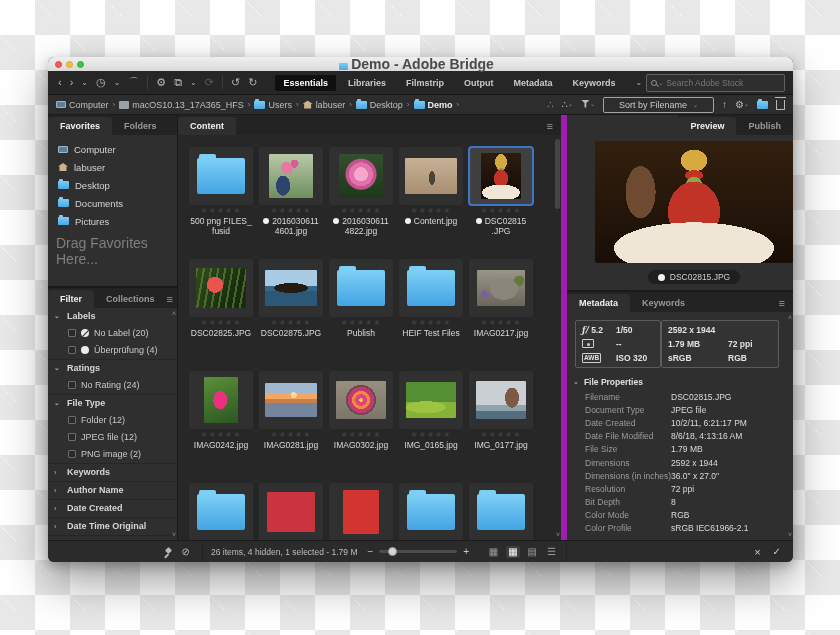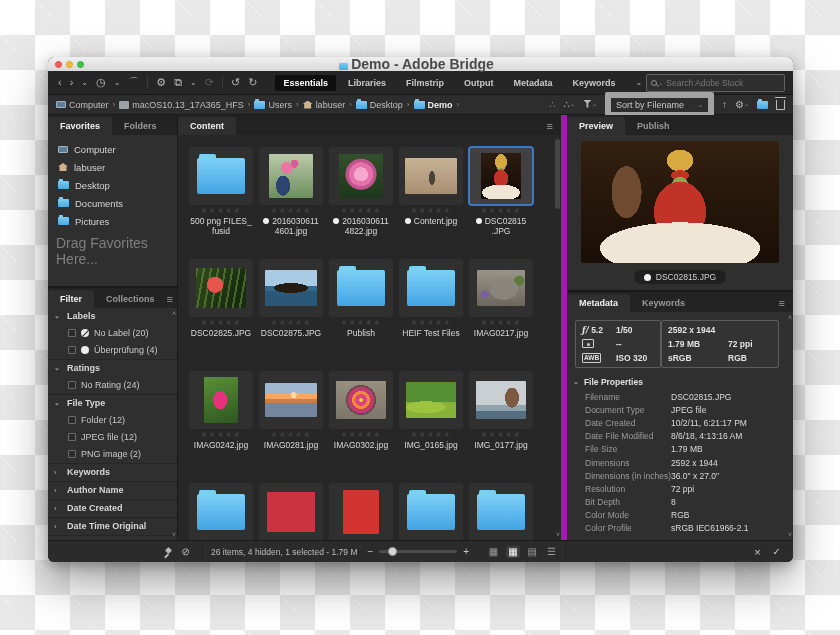--- a/index.html
+++ b/index.html
@@ -51,21 +51,21 @@
   .ci { display:inline-block; flex:0 0 auto; }
   .ci-computer { width:10px; height:7px; border:1px solid #9fb6c9; background:#5f7f99; border-radius:1px; }
   .ci-drive { width:10px; height:8px; background:#9aa2a8; border-radius:1px; }
   .ci-folder { width:11px; height:8px; background:linear-gradient(#7ecbf2,#49a8e4); border-radius:1px; position:relative; }
   .ci-folder::before { content:""; position:absolute; top:-2px; left:1px; width:4px; height:2px; background:#7ecbf2; border-radius:1px 1px 0 0; }
   .ci-home { width:10px; height:8px; background:#cdb18b; clip-path:polygon(50% 0,100% 45%,85% 45%,85% 100%,15% 100%,15% 45%,0 45%); }
   .path-right { margin-left:auto; display:flex; align-items:center; gap:8px; color:#b9b9b9; }
   .pr-ico { font-size:10px; line-height:1; }
   .pr-ico .chev { font-size:6px; vertical-align:2px; color:#9a9a9a; }
   .funnel { width:9px; height:8px; background:#b9b9b9; clip-path:polygon(0 0,100% 0,60% 45%,60% 100%,40% 100%,40% 45%); display:inline-block; }
-  .sortsel { display:flex; align-items:center; gap:14px; background:#2d2d2d; border:6px solid #a3a3a3; border-radius:2px; padding:2px 5px; font-size:9px; color:#c9c9c9; }
+  .sortsel { display:flex; align-items:center; gap:6px; background:#2d2d2d; border:1px solid #a3a3a3; border-radius:2px; padding:2px 15px; font-size:9px; color:#c9c9c9; }
   .sortsel .chev { font-size:6px; color:#9a9a9a; }
   .trash { width:9px; height:10px; border:1px solid #b9b9b9; border-top:none; border-radius:0 0 1px 1px; position:relative; display:inline-block; }
   .trash::before { content:""; position:absolute; top:-3px; left:-2px; width:11px; height:1.5px; background:#b9b9b9; }
   
   .main { flex:1 1 auto; display:flex; min-height:0; background:#1d1d1d; }
   .col-left { width:130px; flex:0 0 auto; display:flex; flex-direction:column; border-right:1px solid #191919; }
   .col-center { flex:1 1 auto; display:flex; flex-direction:column; border-right:6px solid #a21caf; min-width:0; position:relative;}
   .col-right { width:226px; flex:0 0 auto; display:flex; flex-direction:column; }
   .panel { background:#2f2f2f; display:flex; flex-direction:column; min-height:0; }
   .tabstrip { height:20px; background:#232323; display:flex; align-items:flex-end; flex:0 0 auto; position:relative; }
@@ -157,21 +157,21 @@
       linear-gradient(180deg,#c9cfd2 0 62%,#8fa3ad 62% 78%,#546e80 78% 100%); }
   .t-dice { width:48px; height:40px; background-image:
       radial-gradient(circle 6px at 42% 58%,#cc3340 0 100%,transparent),
       radial-gradient(circle 5px at 62% 34%,#2c9e3a 0 100%,transparent),
       radial-gradient(circle 5px at 30% 32%,#3a5fc2 0 100%,transparent); }
   .t-mario { width:36px; height:44px; background-image:
       radial-gradient(circle 7px at 50% 20%,#d23430 0 100%,transparent),
       radial-gradient(circle 4px at 50% 36%,#f2c9a0 0 100%,transparent),
       radial-gradient(ellipse 8px 10px at 50% 62%,#2a4fc0 0 100%,transparent); }
   
-  .preview-panel { height:177px; border-bottom:2px solid #1a1a1a; }
+  .preview-panel { height:177px; border-bottom:2px solid #1a1a1a;align-items:flex-end; }
   .preview-body { flex:1 1 auto; display:flex; flex-direction:column; align-items:center; padding-top:6px; }
   .preview-img { width:198px; height:122px; border-radius:2px; background-image:
       radial-gradient(ellipse 80px 26px at 50% 88%,#efe6d5 0 100%,transparent),
       radial-gradient(ellipse 26px 30px at 50% 58%,#c03326 0 100%,transparent),
       radial-gradient(ellipse 7px 14px at 50% 55%,#d8a93f 0 100%,transparent),
       radial-gradient(circle 8px at 50% 36%,#88a84f 0 100%,transparent),
       radial-gradient(ellipse 9px 5px at 50% 28%,#c03326 0 100%,transparent),
       radial-gradient(ellipse 13px 11px at 50% 16%,#d8a93f 0 100%,transparent),
       radial-gradient(ellipse 15px 26px at 23% 42%,#6e4a30 0 100%,transparent),
       linear-gradient(180deg,#33200f,#190e06); }

